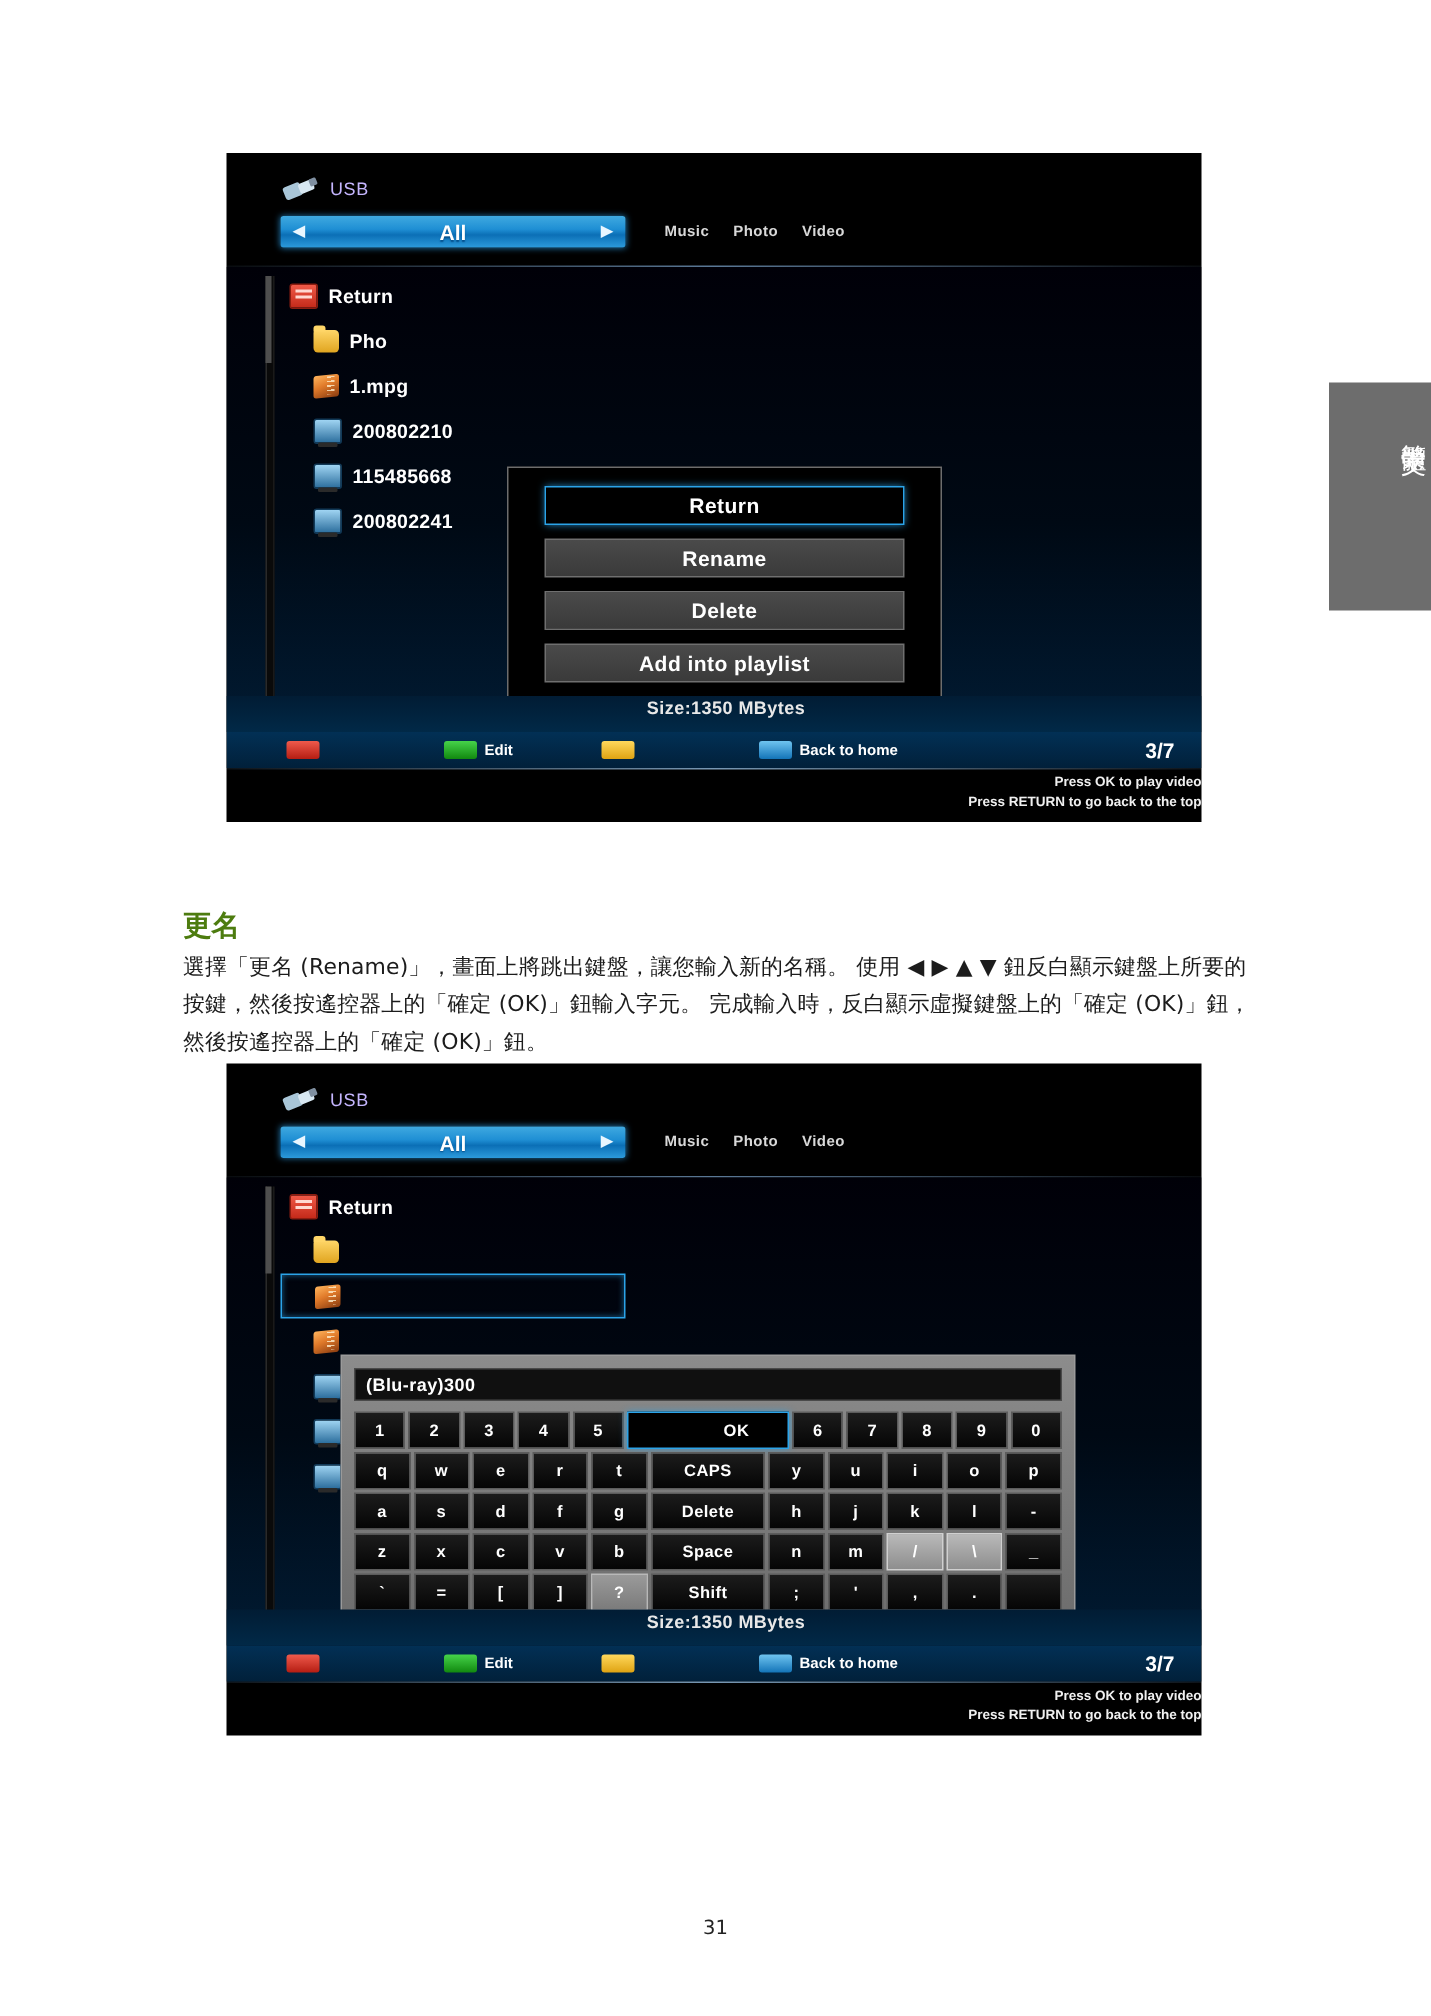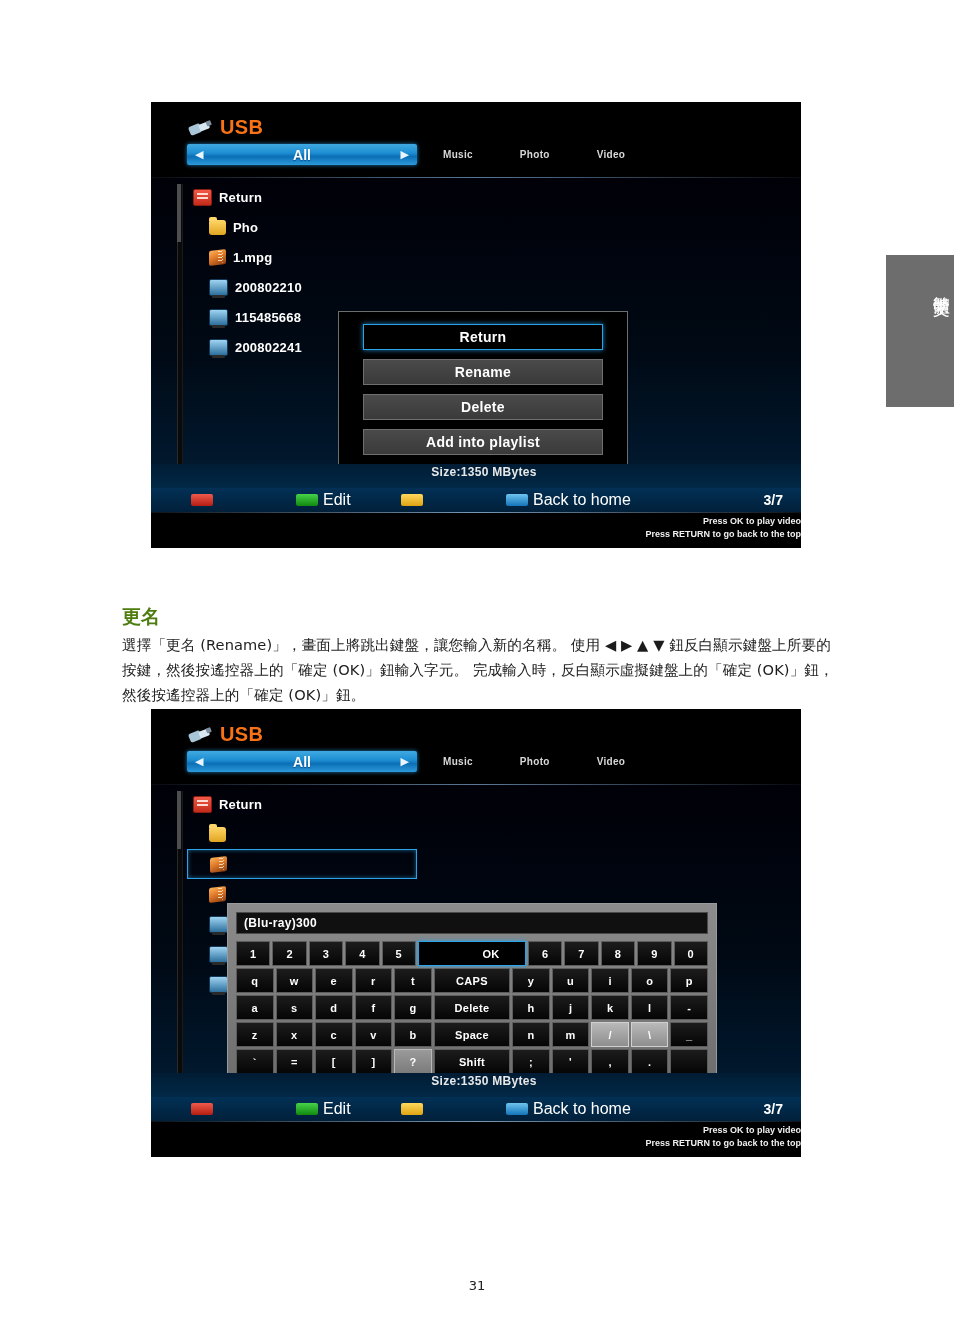--- a/index.html
+++ b/index.html
@@ -16,32 +16,32 @@
     font-family:"Liberation Sans","DejaVu Sans",sans-serif;
   }
   #tv-top{top:102px;height:446px;}
   #tv-bottom{top:709px;height:448px;}
 
   .tv-inner{position:absolute;inset:0;}
 
   
   .usb-head{position:absolute;left:36px;top:14px;display:flex;align-items:center;gap:7px;}
   .usb-icon{width:26px;height:20px;position:relative;display:block;}
-  .usb-label{color:#f97316;font-size:20px;font-weight:bold;letter-spacing:.4px;}
+  .usb-label{color:#c4b5fd;font-size:12px;font-weight:normal;letter-spacing:.4px;}
 
   .navbar{position:absolute;left:36px;top:42px;display:flex;align-items:center;gap:0;}
   .allbtn{
     width:230px;height:21px;border-radius:2px;
     background:linear-gradient(180deg,#3fa9e0 0%,#1f8fd4 42%,#0b6fb6 60%,#2c9adb 100%);
     display:flex;align-items:center;justify-content:space-between;
     padding:0 8px;box-sizing:border-box;box-shadow:0 0 4px rgba(40,150,220,.8);
   }
   .allbtn .arrow{color:#e9f6ff;font-size:11px;line-height:1;}
   .allbtn .alltext{color:#ffffff;font-size:14px;font-weight:bold;text-shadow:0 1px 1px #04508c;}
-  .cats{display:flex;gap:47px;margin-left:26px;}
+  .cats{display:flex;gap:16px;margin-left:26px;}
   .cats span{color:#d8d8d8;font-size:10px;font-weight:bold;letter-spacing:.3px;}
 
   .hdr-rule{position:absolute;left:0;right:0;top:75px;height:1px;
     background:linear-gradient(90deg,rgba(80,110,140,.1),rgba(120,160,200,.75),rgba(80,110,140,.1));}
 
   
   .content{position:absolute;left:0;right:0;top:76px;bottom:60px;
     background:linear-gradient(180deg,#000008 0%,#000914 55%,#011b33 100%);}
   .scroll-rail{position:absolute;left:26px;top:6px;bottom:20px;width:4px;
     background:#0a0a0a;border-left:1px solid #2a2a2a;border-right:1px solid #1a1a1a;}
@@ -72,21 +72,21 @@
   .sizetxt{position:absolute;left:16px;right:0;top:1px;text-align:center;color:#e8e8e8;
     font-size:12px;font-weight:bold;letter-spacing:.3px;}
   .cbar{position:absolute;left:0;right:0;bottom:36px;height:24px;
     background:linear-gradient(180deg,#023055,#01203a);display:flex;align-items:center;}
   .cbar .slot{display:flex;align-items:center;gap:5px;position:absolute;}
   .chip{width:22px;height:12px;border-radius:2px;display:block;}
   .chip.red{background:linear-gradient(180deg,#ef5a4c,#b51d12);}
   .chip.green{background:linear-gradient(180deg,#46d34a,#11890f);}
   .chip.yellow{background:linear-gradient(180deg,#ffd85c,#dfa312);}
   .chip.blue{background:linear-gradient(180deg,#6fc4f0,#1374b8);}
-  .ctext{color:#ffffff;font-size:16px;font-weight:normal;}
+  .ctext{color:#ffffff;font-size:10px;font-weight:bold;}
   .pager{position:absolute;right:18px;color:#ffffff;font-size:14px;font-weight:bold;}
   .cbar-rule{position:absolute;left:0;right:0;bottom:35px;height:1px;
     background:linear-gradient(90deg,rgba(90,130,170,.15),rgba(150,190,225,.8),rgba(90,130,170,.15));}
   .hints{position:absolute;left:0;right:0;bottom:4px;height:32px;text-align:right;
     color:#f0f0f0;font-size:9px;font-weight:bold;line-height:13px;padding-top:3px;box-sizing:border-box;}
 
   
   .ctxmenu{position:absolute;left:187px;top:133px;width:290px;height:165px;
     background:#000000;border:1px solid #6d6d6d;box-sizing:border-box;
     padding:12px 24px;}

